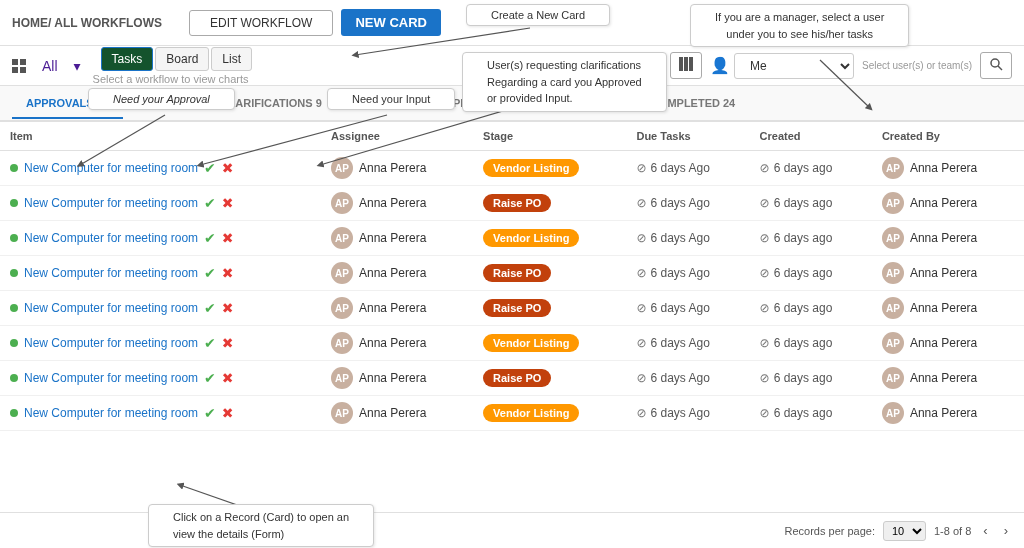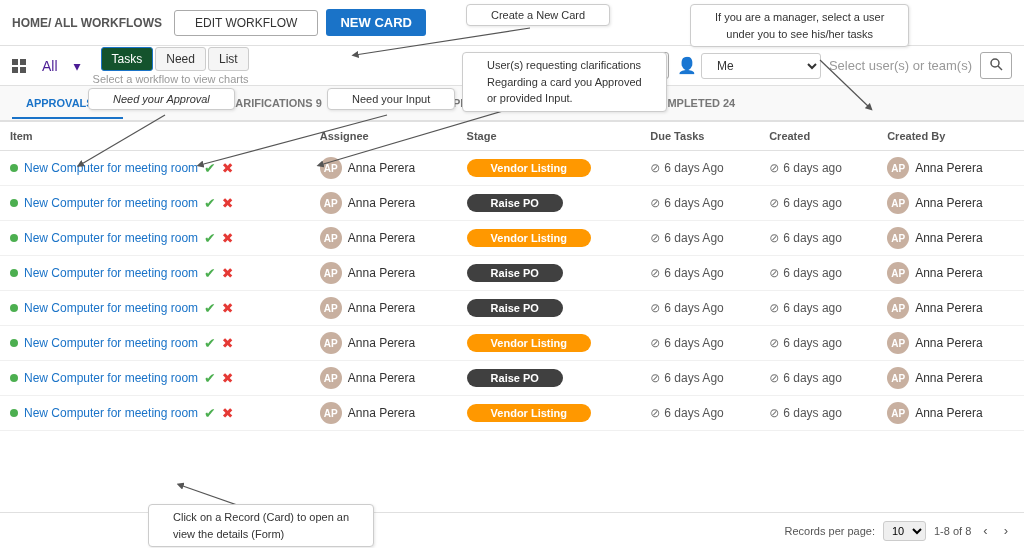--- a/index.html
+++ b/index.html
@@ -21,21 +21,21 @@
 
     
     .header {
       display: flex;
       align-items: center;
       padding: 8px 12px;
       border-bottom: 1px solid #e0e0e0;
       background: #fff;
       height: 46px;
     }
-    .breadcrumb { font-size: 12px; color: #555; font-weight: bold; margin-right: 12px; }
+    .breadcrumb { font-size: 12px; color: #555; font-weight: bold; margin-right: 27px; }
     .btn-edit-workflow {
       border: 1px solid #aaa;
       background: #fff;
       padding: 5px 20px;
       font-size: 12px;
       cursor: pointer;
       border-radius: 3px;
       margin-right: 8px;
       color: #333;
     }
@@ -143,28 +143,28 @@
       vertical-align: middle;
     }
     .status-dot { width: 8px; height: 8px; border-radius: 50%; background: #4caf50; display: inline-block; }
     .item-link { color: #1a73c8; text-decoration: none; font-size: 12px; }
     .check-icon { color: #4caf50; font-size: 14px; cursor: pointer; }
     .x-icon { color: #e53935; font-size: 14px; cursor: pointer; }
     .avatar { width: 22px; height: 22px; border-radius: 50%; background: #c8b0a0; display: inline-flex; align-items: center; justify-content: center; font-size: 10px; color: #fff; font-weight: bold; }
     .assignee-cell { display: flex; align-items: center; gap: 6px; }
     .stage-badge {
       display: inline-block;
-      padding: 3px 24px;
+      padding: 3px 10px;
       border-radius: 10px;
       font-size: 11px;
       font-weight: bold;
       color: #fff;
     }
     .stage-vendor { background: #ff9800; }
-    .stage-raise { background: #404040; }
+    .stage-raise { background: #c2410c; }
     .date-cell { display: flex; align-items: center; gap: 4px; color: #555; }
     .clock-icon { font-size: 12px; color: #777; }
     .created-by-cell { display: flex; align-items: center; gap: 6px; }
     .item-cell { display: flex; align-items: center; gap: 6px; }
 
     
     .pagination-bar {
       display: flex;
       align-items: center;
       justify-content: flex-end;
@@ -249,41 +249,41 @@
         <rect x="8" y="0" width="6" height="6"></rect>
         <rect x="0" y="8" width="6" height="6"></rect>
         <rect x="8" y="8" width="6" height="6"></rect>
       </svg>
     <span>All</span>
     <span>▾</span>
   </div>
   <div style="margin-left:4px;">
     <div class="view-tabs">
       <button class="view-tab active">Tasks</button>
-      <button class="view-tab">Need</button>
+      <button class="view-tab">Board</button>
       <button class="view-tab">List</button>
     </div>
     <div class="workflow-hint" style="margin-top:2px;">Select a workflow to view charts</div>
   </div>
   <div class="spacer"></div>
   <div class="right-toolbar">
     <button class="kanban-btn">
       <svg width="14" height="14" viewBox="0 0 14 14" fill="#555">
           <rect x="0" y="0" width="4" height="14"></rect>
           <rect x="5" y="0" width="4" height="14"></rect>
           <rect x="10" y="0" width="4" height="14"></rect>
         </svg>
     </button>
     <div style="display:flex;align-items:center;gap:4px;">
       <span style="font-size:16px;">👤</span>
       <select class="user-select">
         <option>Me</option>
       </select>
     </div>
-    <div style="font-size:13px;color:#999;">Select user(s) or team(s)</div>
+    <div style="font-size:10px;color:#999;">Select user(s) or team(s)</div>
     <button class="search-btn">
       <svg width="14" height="14" viewBox="0 0 14 14" fill="none" stroke="#555" stroke-width="1.5">
           <circle cx="6" cy="6" r="4"></circle>
           <line x1="9" y1="9" x2="13" y2="13"></line>
         </svg>
     </button>
   </div>
 </div>
 
 <div class="tabs-bar" id="tabs-bar">

